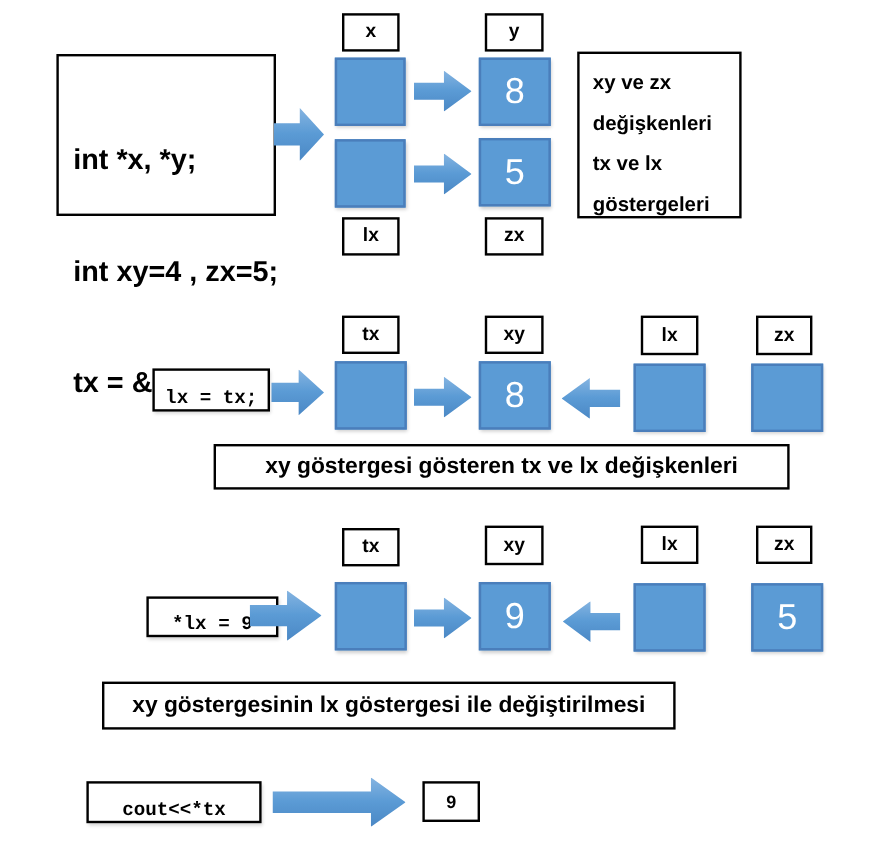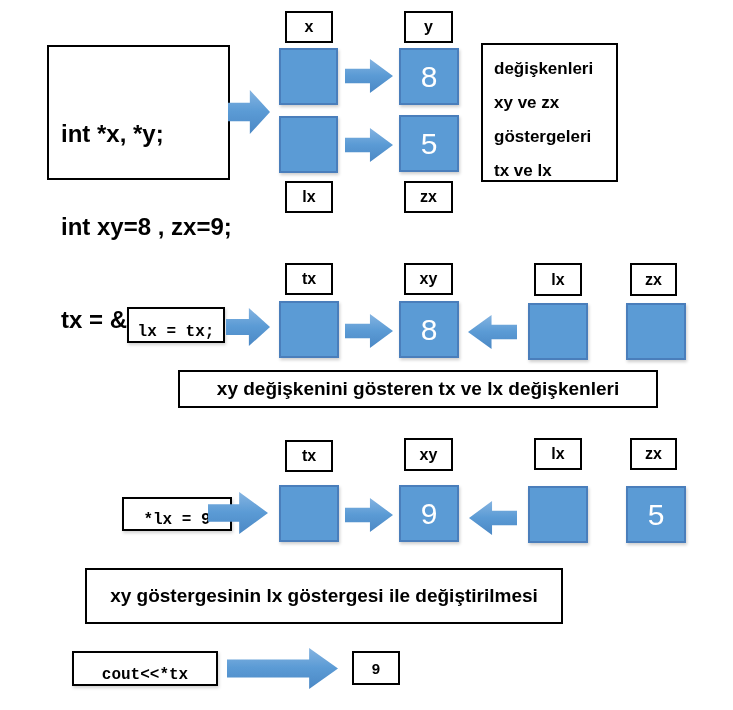--- a/index.html
+++ b/index.html
@@ -36,21 +36,21 @@
   .arrow-l{clip-path:polygon(100% 29%,48% 29%,48% 0,0 50%,48% 100%,48% 71%,100% 71%);}
   .arrow-long{clip-path:polygon(0 28%,74% 28%,74% 0,100% 50%,74% 100%,74% 72%,0 72%);}
 </style>
 </head>
 <body>
 
 <div id="canvas">
 
   <div class="abs wbox code-box" style="left:47px;top:45px;width:183px;height:135px;">
     <div>int *x, *y;</div>
-    <div>int xy=8 , zx=9;</div>
+    <div>int xy=4 , zx=5;</div>
     <div>tx = &amp;x;</div>
   </div>
 
   <div class="abs arrow arrow-r" style="left:228px;top:90px;width:42px;height:44px;"></div>
 
   <div class="abs wbox tag" style="left:285px;top:11px;width:48px;height:32px;">
       <span>x</span>
     </div>
   <div class="abs wbox tag" style="left:404px;top:11px;width:49px;height:32px;">
       <span>y</span>
@@ -73,24 +73,24 @@
     </div>
 
   <div class="abs wbox tag" style="left:285px;top:181px;width:48px;height:32px;">
       <span>lx</span>
     </div>
   <div class="abs wbox tag" style="left:404px;top:181px;width:49px;height:32px;">
       <span>zx</span>
     </div>
 
   <div class="abs wbox info-box" style="left:481px;top:43px;width:137px;height:139px;">
+    <div>xy ve zx</div>
     <div>değişkenleri</div>
-    <div>xy ve zx</div>
+    <div>tx ve lx</div>
     <div>göstergeleri</div>
-    <div>tx ve lx</div>
   </div>
 
   <div class="abs wbox tag" style="left:285px;top:263px;width:48px;height:32px;">
       <span>tx</span>
     </div>
   <div class="abs wbox tag" style="left:404px;top:263px;width:49px;height:32px;">
       <span>xy</span>
     </div>
   <div class="abs wbox tag" style="left:534px;top:263px;width:48px;height:33px;">
       <span>lx</span>
@@ -113,21 +113,21 @@
     </div>
   <div class="abs arrow arrow-l" style="left:468px;top:315px;width:49px;height:34px;"></div>
   <div class="abs cell" style="left:528px;top:303px;width:60px;height:57px;">
       <span></span>
     </div>
   <div class="abs cell" style="left:626px;top:303px;width:60px;height:57px;">
       <span></span>
     </div>
 
   <div class="abs wbox caption" style="left:178px;top:370px;width:480px;height:38px;">
-      <span>xy değişkenini gösteren tx ve lx değişkenleri</span>
+      <span>xy göstergesi gösteren tx ve lx değişkenleri</span>
     </div>
 
   <div class="abs wbox tag" style="left:285px;top:440px;width:48px;height:32px;">
       <span>tx</span>
     </div>
   <div class="abs wbox tag" style="left:404px;top:438px;width:49px;height:33px;">
       <span>xy</span>
     </div>
   <div class="abs wbox tag" style="left:534px;top:438px;width:48px;height:32px;">
       <span>lx</span>
@@ -149,21 +149,21 @@
       <span>9</span>
     </div>
   <div class="abs arrow arrow-l" style="left:469px;top:501px;width:48px;height:34px;"></div>
   <div class="abs cell" style="left:528px;top:486px;width:60px;height:57px;">
       <span></span>
     </div>
   <div class="abs cell" style="left:626px;top:486px;width:60px;height:57px;">
       <span>5</span>
     </div>
 
-  <div class="abs wbox caption" style="left:85px;top:568px;width:478px;height:56px;">
+  <div class="abs wbox caption" style="left:85px;top:568px;width:478px;height:40px;">
       <span>xy göstergesinin lx göstergesi ile değiştirilmesi</span>
     </div>
 
   <div class="abs wbox stmt" style="left:72px;top:651px;width:146px;height:35px;">
       <span>cout&lt;&lt;*tx</span>
     </div>
   <div class="abs arrow arrow-long" style="left:227px;top:648px;width:111px;height:41px;"></div>
   <div class="abs wbox result" style="left:352px;top:651px;width:48px;height:34px;">
       <span>9</span>
     </div>

